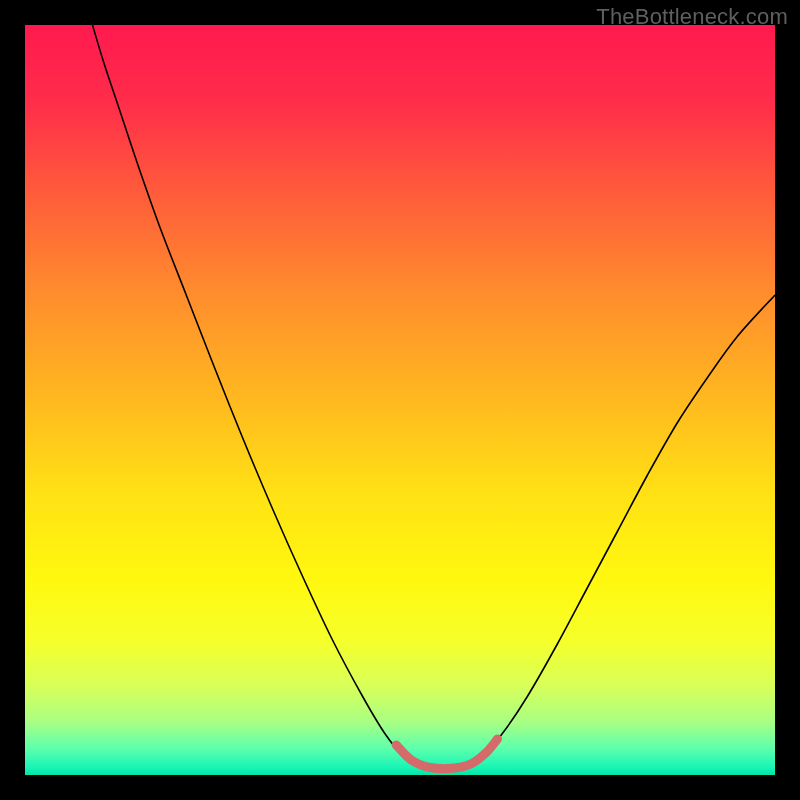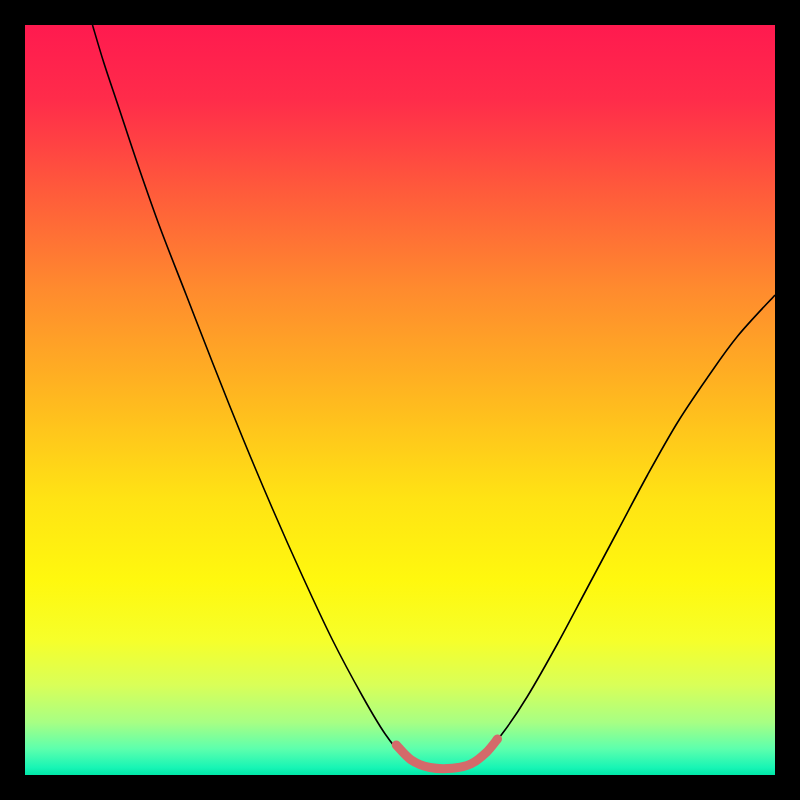--- a/index.html
+++ b/index.html
@@ -49,20 +49,21 @@
     width: 750px;
     height: 750px;
     display: block;
   }
 </style>
 </head>
 <body>
 
 <div class="frame">
 
+  <div class="watermark">TheBottleneck.com</div>
 
   <div class="plot-area">
 
     <svg class="gradient-bg" viewBox="0 0 750 750" preserveAspectRatio="none">
       <defs>
         <linearGradient id="bg-grad" x1="0" y1="0" x2="0" y2="1">
             <stop offset="0%" stop-color="#ff1a4f"></stop>
             <stop offset="10%" stop-color="#ff2c4a"></stop>
             <stop offset="22%" stop-color="#ff5a3b"></stop>
             <stop offset="35%" stop-color="#ff8a2e"></stop>

